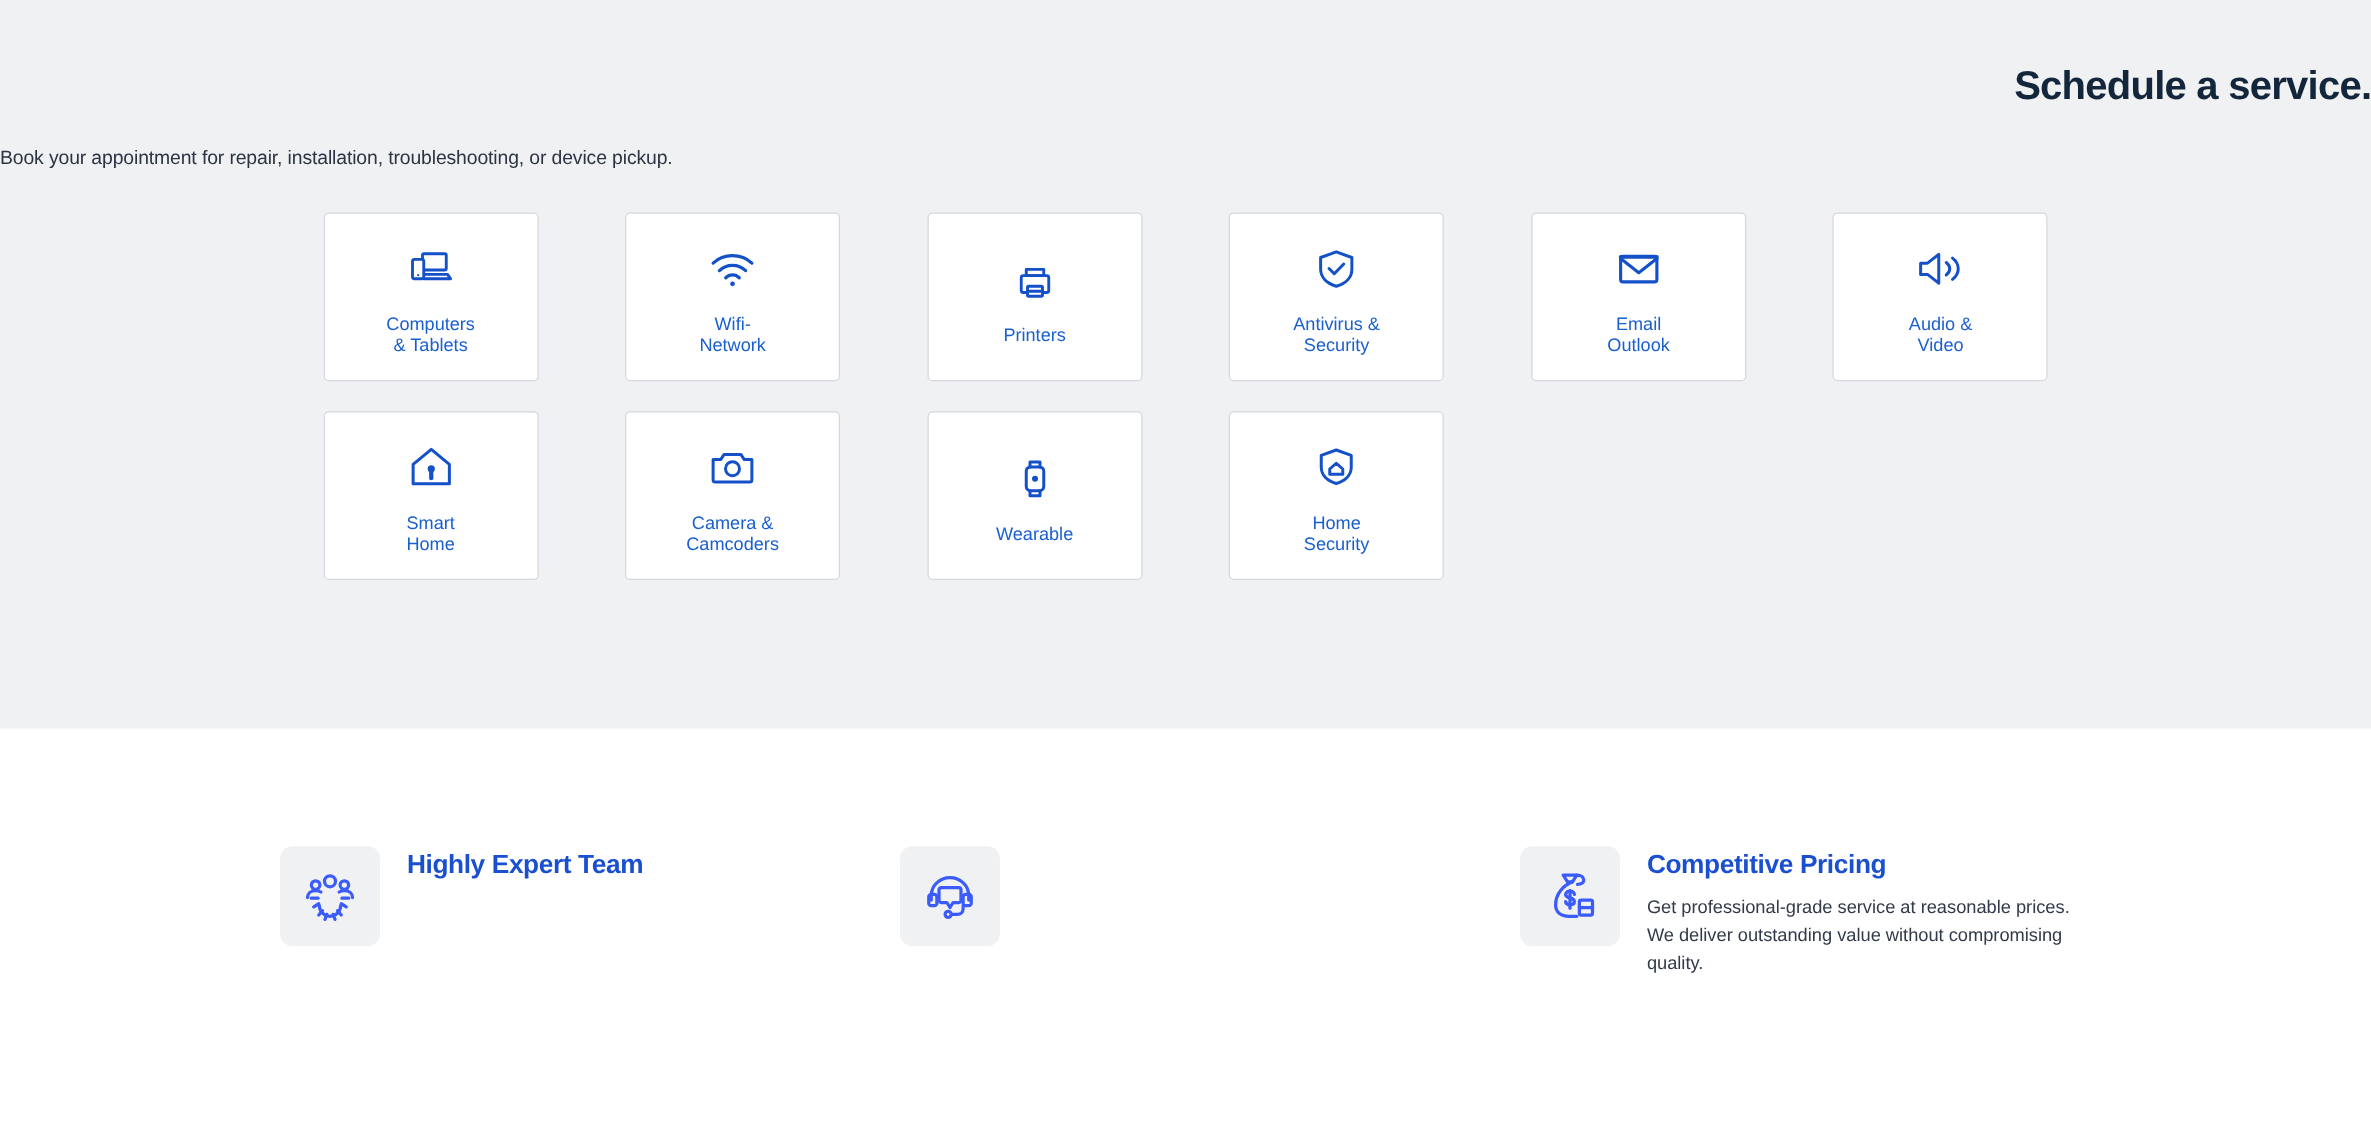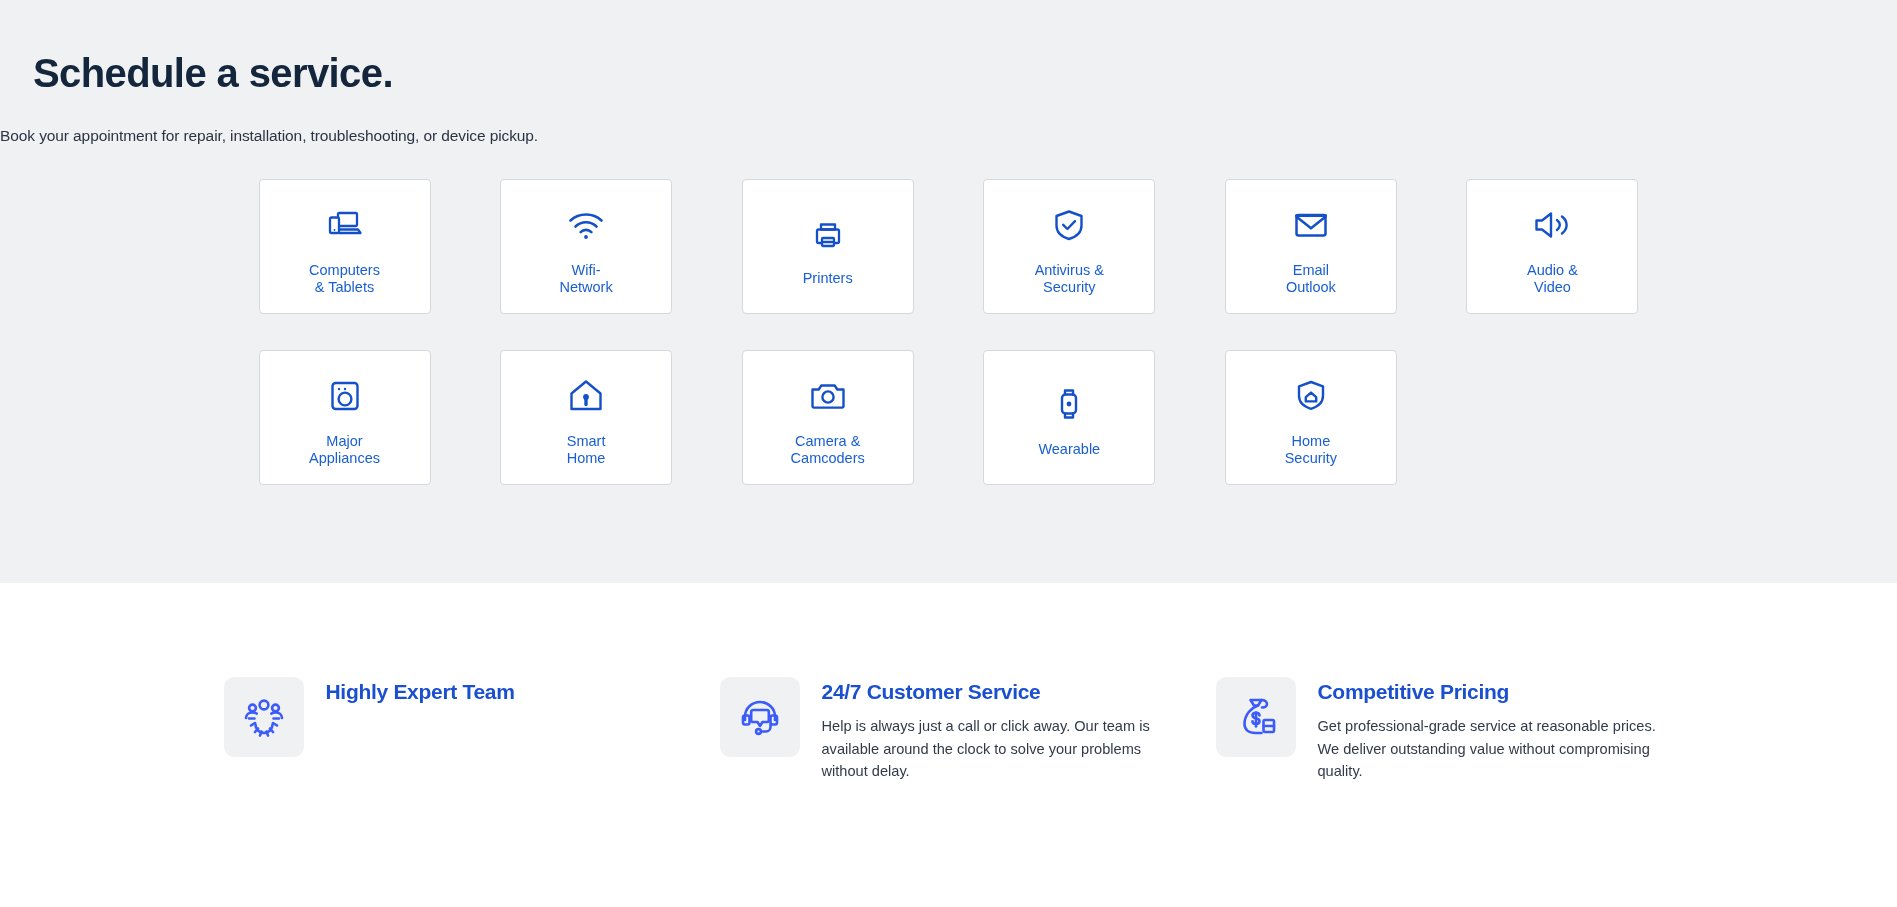--- a/index.html
+++ b/index.html
@@ -18,22 +18,22 @@
 
   
   .schedule-section {
     background: #f0f1f3;
     width: 100%;
     height: 583px;
     padding-top: 50px;
   }
 
   .page-title {
-    text-align: left;
-    font-size: 40px;
+    text-align: right;
+    font-size: 32px;
     font-weight: bold;
     letter-spacing: -0.6px;
     color: #13263c;
     line-height: 1.15;
     margin-left: 33px;
   }
 
   .page-subtitle {
     text-align: left;
     font-size: 15.5px;
@@ -41,21 +41,21 @@
     margin-top: 31px;
     letter-spacing: -0.1px;
   }
 
   .card-grid {
     width: 1380px;
     margin: 34px auto 0 auto;
     display: grid;
     grid-template-columns: repeat(6, 172px);
     justify-content: space-between;
-    row-gap: 36px;
+    row-gap: 24px;
   }
 
   .service-card {
     width: 172px;
     height: 135px;
     background: #ffffff;
     border: 1px solid #d6d8dd;
     border-radius: 4px;
     display: flex;
     flex-direction: column;
@@ -222,32 +222,20 @@
         <svg viewBox="0 0 40 40" fill="none" stroke="#1450c8" stroke-width="2.4" stroke-linecap="round" stroke-linejoin="round">
           <path d="M4.5 15.5h5.5L19 8.5v23l-9-7H4.5z"></path>
           <path d="M25 15c1.8 1.4 2.8 3.1 2.8 5s-1 3.6-2.8 5"></path>
           <path d="M30 11.5c3 2.3 4.6 5.3 4.6 8.5s-1.6 6.2-4.6 8.5"></path>
         </svg>
       </span>
       <span class="service-label">Audio &amp;
 Video</span>
     </div>
 
-    <div class="service-card">
-      <span class="icon-wrap">
-        <svg viewBox="0 0 40 40" fill="none" stroke="#1450c8" stroke-width="2.4" stroke-linecap="round" stroke-linejoin="round">
-          <rect x="7.5" y="7" width="25" height="26" rx="3.2"></rect>
-          <circle cx="20" cy="23" r="6.4"></circle>
-          <circle cx="14" cy="13" r="1.2" fill="#1450c8" stroke="none"></circle>
-          <circle cx="20" cy="13" r="1.2" fill="#1450c8" stroke="none"></circle>
-        </svg>
-      </span>
-      <span class="service-label">Major
-Appliances</span>
-    </div>
 
     <div class="service-card">
       <span class="icon-wrap">
         <svg viewBox="0 0 40 40" fill="none" stroke="#1450c8" stroke-width="2.4" stroke-linecap="round" stroke-linejoin="round">
           <path d="M5.5 17.5 20 5.5l14.5 12v15.5h-29z"></path>
           <circle cx="20" cy="21" r="2.9" fill="#1450c8" stroke="none"></circle>
           <path d="M20 23.5v5" stroke-width="3.4"></path>
         </svg>
       </span>
       <span class="service-label">Smart
@@ -316,24 +304,20 @@
       <span class="feature-icon">
         <svg viewBox="0 0 48 48" fill="none" stroke="#3b5bfa" stroke-width="2.6" stroke-linecap="round" stroke-linejoin="round">
           <path d="M9 27v-3.5C9 15.5 15.7 9 24 9s15 6.5 15 14.5V27"></path>
           <path d="M9 22.5h2.5a2 2 0 0 1 2 2v5a2 2 0 0 1-2 2H9a2 2 0 0 1-2-2v-5a2 2 0 0 1 2-2z"></path>
           <path d="M39 22.5h-2.5a2 2 0 0 0-2 2v5a2 2 0 0 0 2 2H39a2 2 0 0 0 2-2v-5a2 2 0 0 0-2-2z"></path>
           <path d="M34.5 31.5v2.5c0 2.5-2 4.5-4.5 4.5h-4"></path>
           <circle cx="22.5" cy="38.5" r="2.4"></circle>
           <path d="M17 17h14a1.8 1.8 0 0 1 1.8 1.8v8.4A1.8 1.8 0 0 1 31 29h-4.5L24 33l-2.5-4H17a1.8 1.8 0 0 1-1.8-1.8v-8.4A1.8 1.8 0 0 1 17 17z"></path>
         </svg>
       </span>
-      <div class="feature-body">
-        <div class="feature-title">24/7 Customer Service</div>
-        <div class="feature-desc">Help is always just a call or click away. Our team is available around the clock to solve your problems without delay.</div>
-      </div>
     </div>
 
     <div class="feature">
       <span class="feature-icon">
         <svg viewBox="0 0 48 48" fill="none" stroke="#3b5bfa" stroke-width="2.6" stroke-linecap="round" stroke-linejoin="round">
           <path d="M18.5 7h11l-3.5 5.5h-4z"></path>
           <path d="M29.5 7c3.5 0 5.5 1.8 5.5 4s-2 3.5-5 3.5"></path>
           <path d="M26 12.5c-6.5 2.2-13.5 9-13.5 18.5 0 5.5 4 9 11 9h6"></path>
           <path d="M24 19.5v14"></path>
           <path d="M27.5 22.5c0-1.6-1.6-2.6-3.5-2.6s-3.5 1-3.5 2.6 1.5 2.3 3.5 2.8 3.5 1.2 3.5 2.9-1.6 2.6-3.5 2.6-3.5-1-3.5-2.6"></path>

